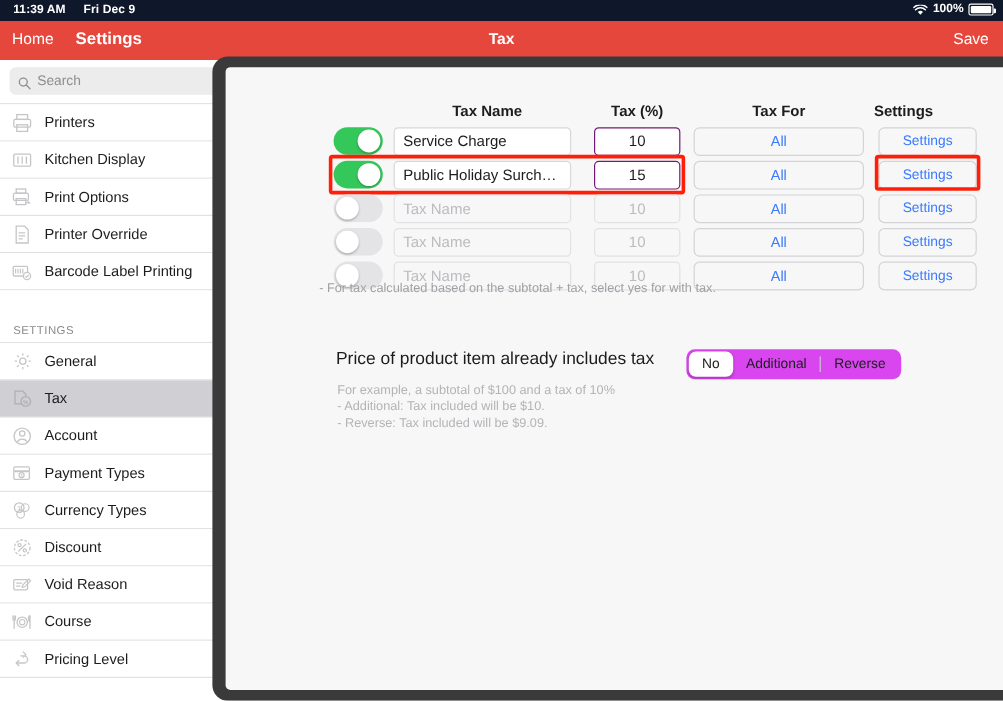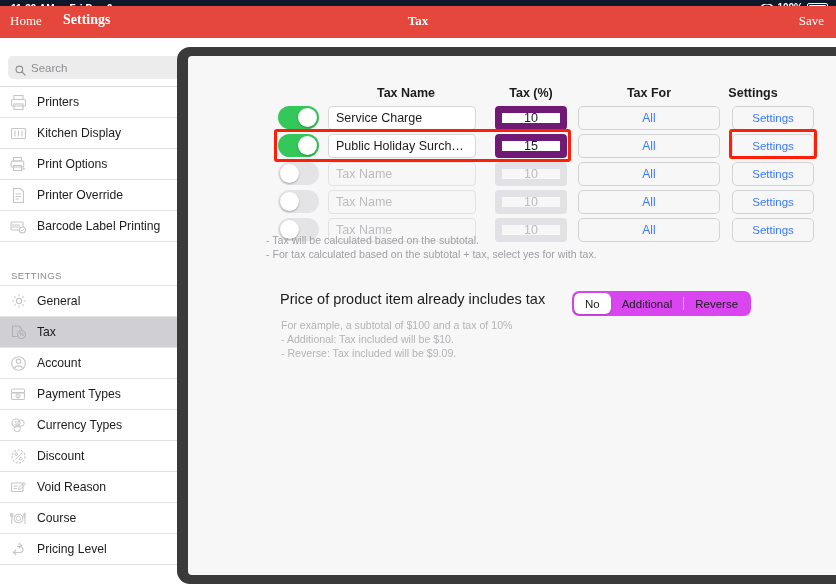--- a/index.html
+++ b/index.html
@@ -21,22 +21,22 @@
   .status-left .sep { display: inline-block; width: 9px; }
   .status-right { position: absolute; right: 8px; top: 2px; display: flex; align-items: center; gap: 4px; }
   .wifi-icon { display: inline-block; width: 12px; height: 10px; position: relative; }
   .wifi-icon svg { position: absolute; top: 1px; left: 0; }
   .batt-pct { font-size: 10px; font-weight: bold; }
   .batt { width: 21px; height: 10px; border: 1px solid #fff; border-radius: 2px; position: relative; }
   .batt::after { content: ""; position: absolute; right: -3px; top: 3px; width: 2px; height: 4px; background: #fff; border-radius: 0 1px 1px 0; }
   .batt i { position: absolute; left: 1px; top: 1px; bottom: 1px; right: 1px; background: #fff; border-radius: 1px; display: block; }
 
   .navbar {
-    position: absolute; top: 6px; left: 0; width: 836px; height: 32px;
-    background: #e5473c; color: #fff; font-family: Liberation Serif, serif;
+    position: absolute; top: 18px; left: 0; width: 836px; height: 32px;
+    background: #e5473c; color: #fff;
   }
   .nav-home { position: absolute; left: 10px; top: 7px; font-size: 13px; color: #fff; }
   .nav-settings { position: absolute; left: 63px; top: 6px; font-size: 14px; font-weight: bold; color: #fff; }
   .nav-title { position: absolute; left: 0; right: 0; top: 7px; text-align: center; font-size: 13px; font-weight: bold; color: #fff; }
   .nav-save { position: absolute; right: 12px; top: 7px; font-size: 13px; color: #fff; }
 
   
   .sidebar {
     position: absolute; left: 0; top: 50px; width: 200px; height: 534px;
     background: #ffffff; overflow: hidden;
@@ -89,21 +89,21 @@
   .in-name {
     position: absolute; width: 148px; height: 24px;
     background: #fff; border: 1px solid #d8d8dc; border-radius: 4px;
     font-size: 12.5px; color: #1c1c1e; display: flex; align-items: center;
     padding-left: 7px; white-space: nowrap; overflow: hidden;
   }
   .in-name.ph { background: #f7f7f7; color: #bcbcc0; border-color: #e2e2e6; }
 
   .in-pct {
     position: absolute; width: 72px; height: 24px;
-    background: #fff; border: 7px solid #701a75; border-radius: 4px;
+    background: #fff; border: 1px solid #701a75; border-radius: 4px;
     font-size: 12.5px; color: #1c1c1e; display: flex; align-items: center;
     justify-content: center;
   }
   .in-pct.ph { background: #f7f7f7; color: #bcbcc0; border-color: #e2e2e6; }
 
   .btn-for {
     position: absolute; width: 142px; height: 24px;
     background: #f7f7f7; border: 1px solid #d4d4d8; border-radius: 5px;
     font-size: 12px; color: #3a7afe; display: flex; align-items: center; justify-content: center;
   }
@@ -404,21 +404,20 @@
         <span class="toggle off" style="left:90px">
             <span class="knob"></span>
           </span>
         <span class="in-name ph" style="left:140px">Tax Name</span>
         <span class="in-pct ph" style="left:307px">10</span>
         <span class="btn-for" style="left:390px">All</span>
         <span class="btn-set" style="left:544px">Settings</span>
       </div>
 
       <div class="notes">
-        <div>- Tax will be calculated based on the subtotal.</div>
         <div>- For tax calculated based on the subtotal + tax, select yes for with tax.</div>
       </div>
 
       <div class="sec-title">Price of product item already includes tax</div>
 
       <div class="segmented">
         <span class="seg active">No</span>
         <span class="seg">Additional</span>
         <span class="seg-div"></span>
         <span class="seg">Reverse</span>

